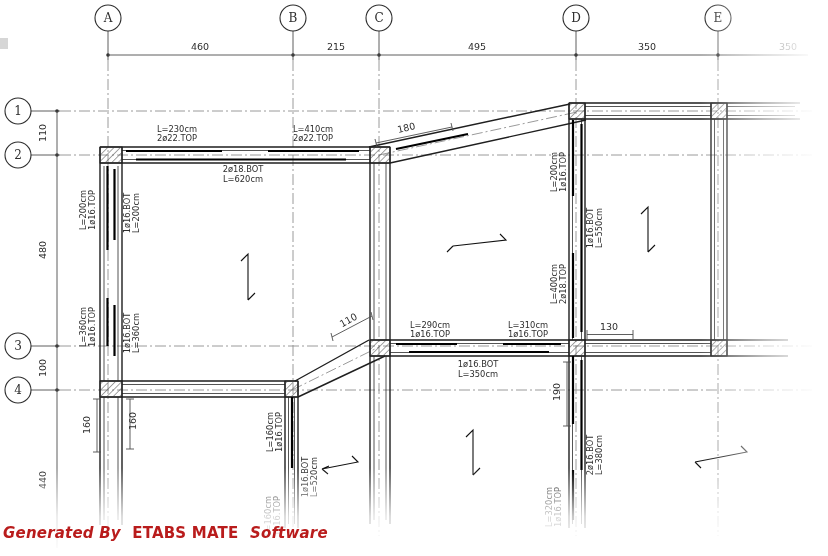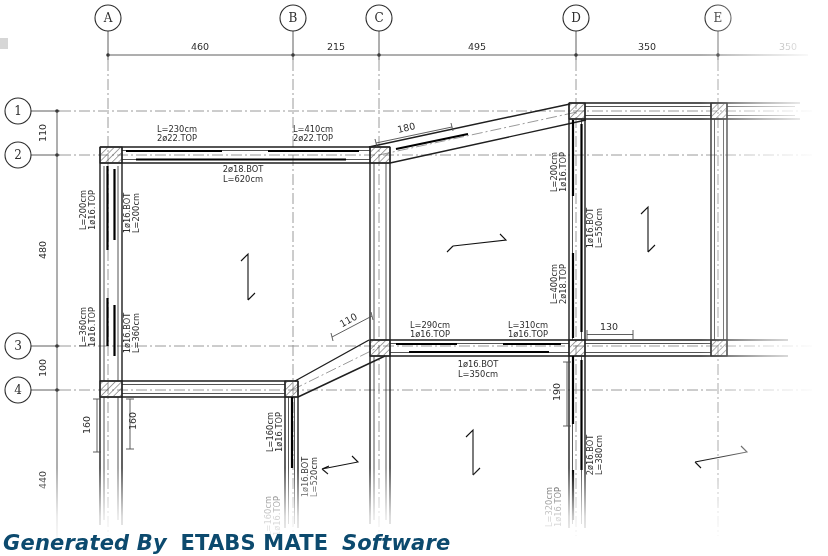--- a/index.html
+++ b/index.html
@@ -12,22 +12,22 @@
   .grid{stroke:#8f8f8f;stroke-width:.9;fill:none;stroke-dasharray:11 3 2 3}
   .cl{stroke:#8f8f8f;stroke-width:.9;fill:none;stroke-dasharray:11 3 2 3}
   .dim{stroke:#4d4d4d;stroke-width:.9;fill:none}
   .lead{stroke:#4d4d4d;stroke-width:.9;fill:none}
   .arrow{stroke:#111;stroke-width:1.1;fill:none}
   .bubble{stroke:#2d2d2d;stroke-width:1.1;fill:#fff}
   text{fill:#2d2d2d}
   .lbl{font-size:8.3px;text-anchor:middle;font-family:"DejaVu Sans",sans-serif}
   .dimtxt{font-size:9.5px;text-anchor:middle;font-family:"DejaVu Sans",sans-serif}
   .bub{font-size:12px;text-anchor:middle;font-family:"DejaVu Serif",serif}
-  #footer{position:absolute;left:3px;bottom:1px;font-size:21px;font-weight:bold;
-          color:#0c4a6e;letter-spacing:.2px;white-space:nowrap}
+  #footer{position:absolute;left:3px;bottom:14px;font-size:15px;font-weight:bold;
+          color:#b91c1c;letter-spacing:.2px;white-space:nowrap}
   #footer .it{font-style:italic}
   #footer span{margin-right:6px}
 </style>
 </head>
 <body>
 
 <div id="stage">
 <svg id="drawing" width="828" height="556" viewBox="0 0 828 556">
   <defs>
     <pattern id="hatch" width="4.5" height="4.5" patternUnits="userSpaceOnUse" patternTransform="rotate(45)">

